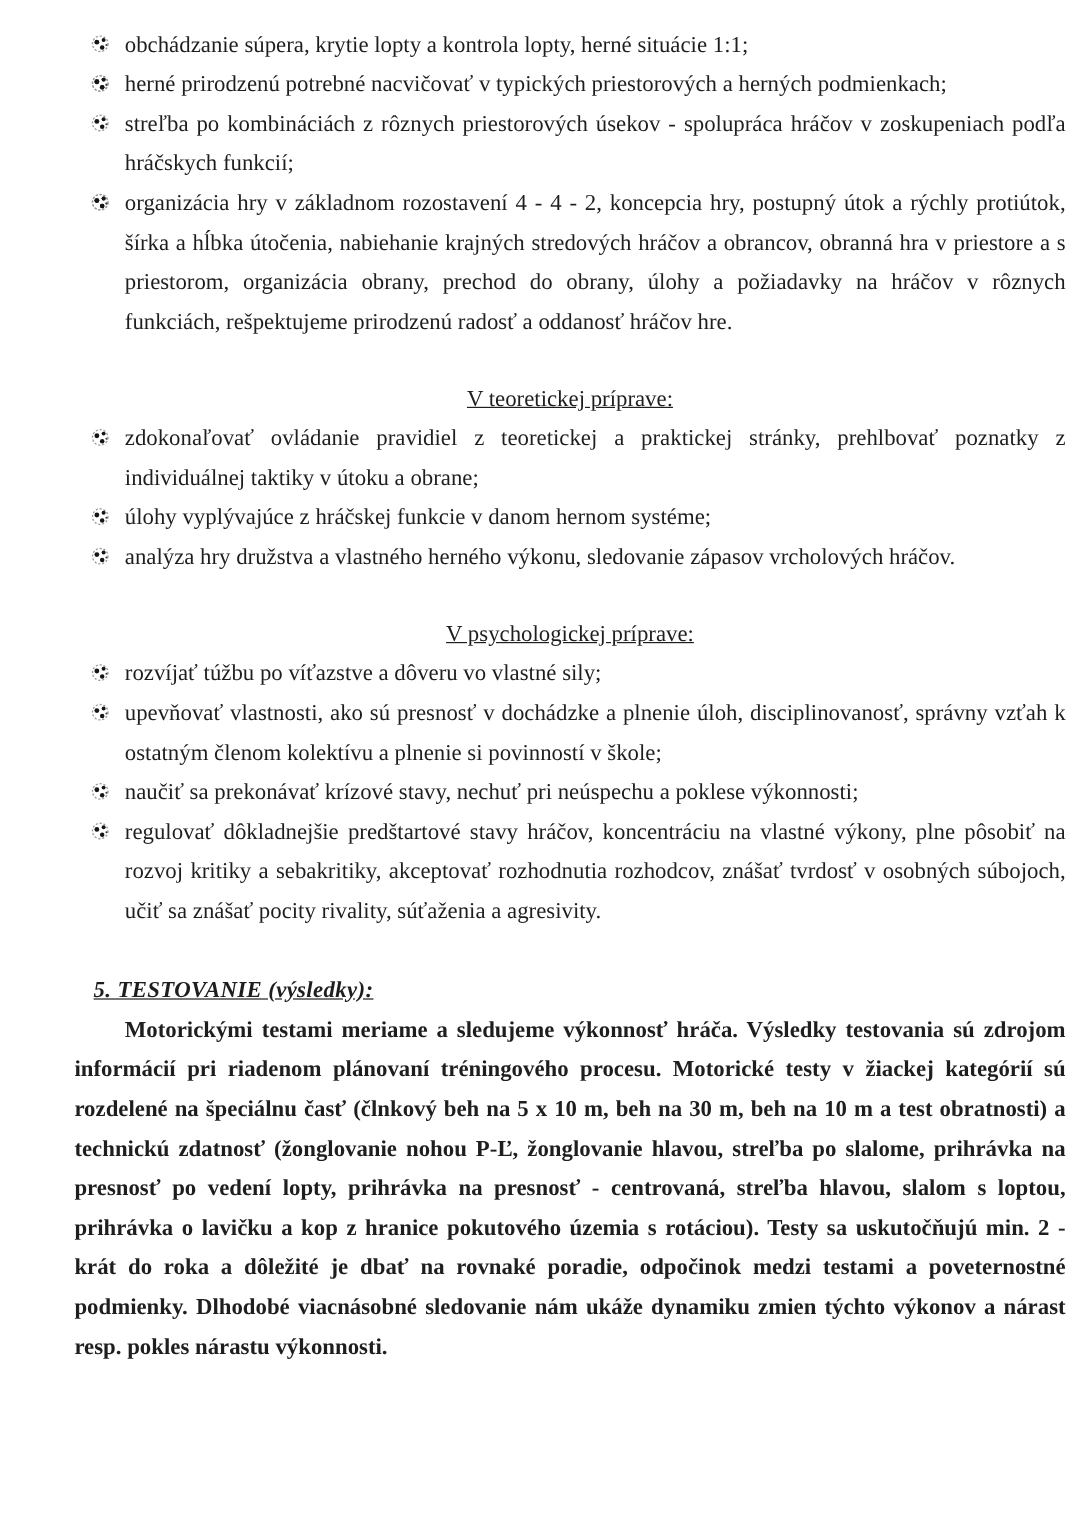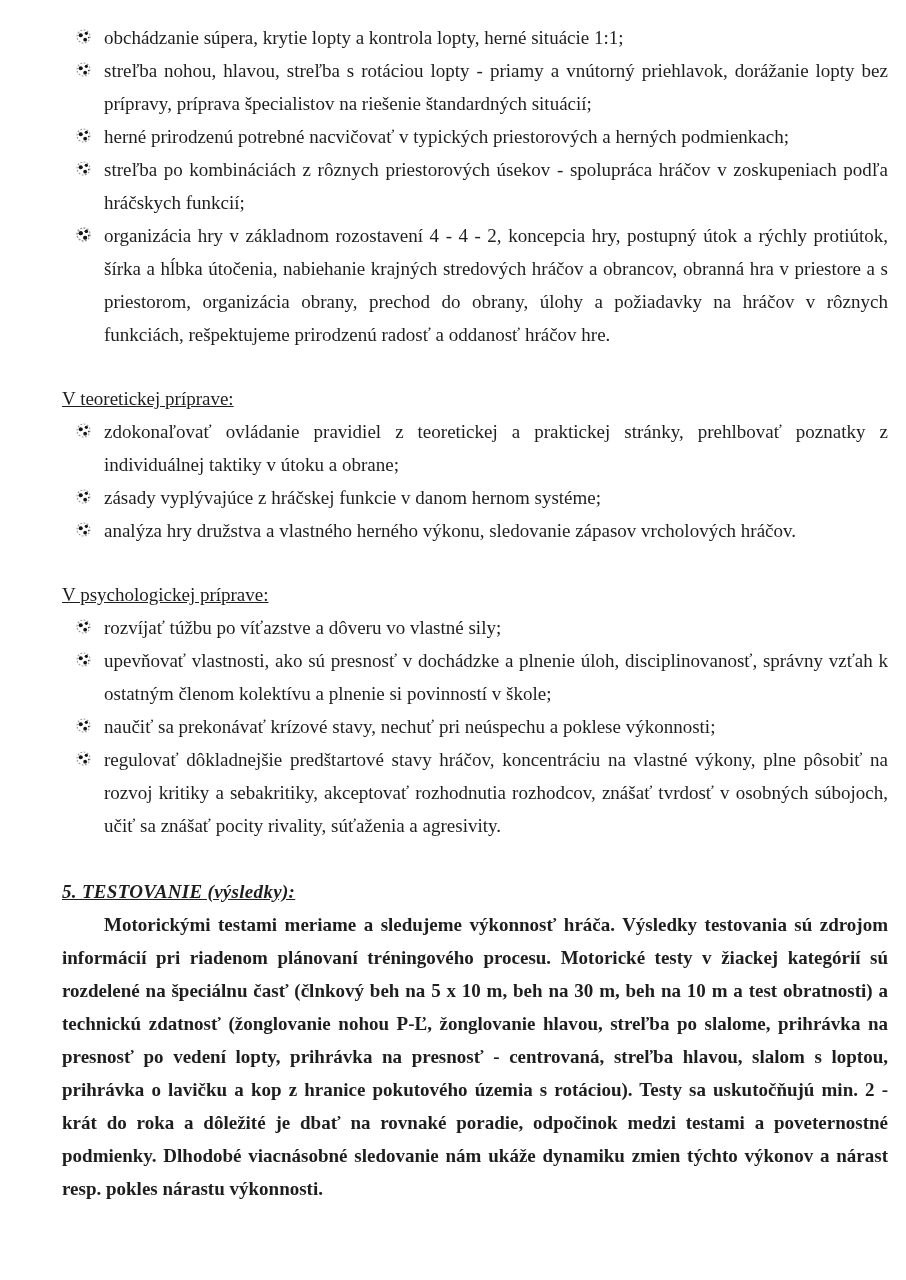--- a/index.html
+++ b/index.html
@@ -43,24 +43,24 @@
   }
   li.bullet-item .ball svg {
     display: block;
     width: 15px;
     height: 15px;
   }
   .section-heading {
     margin: 31px 0 0 0;
     font-weight: normal;
     text-decoration: underline;
-    text-align: left;
+    text-align: center;
   }
   .numbered-heading {
-    margin: 33px 0 0 0;
+    margin: 33px 0 0 16px;
     font-weight: bold;
     font-style: italic;
     text-decoration: underline;
     letter-spacing: 0.3px;
     text-align: left;
   }
   .body-paragraph {
     margin: 0;
     text-align: justify;
     text-indent: 42px;
@@ -88,21 +88,20 @@
     <li class="bullet-item">
       <span class="ball">
           <svg viewBox="0 0 20 20">
             <circle cx="10" cy="10" r="8.6" fill="none" stroke="#9a9a9a" stroke-width="1.5" stroke-dasharray="2.4 2"></circle>
             <circle cx="6.3" cy="8.2" r="2.7" fill="#151515"></circle>
             <circle cx="13.8" cy="5.8" r="2.2" fill="#151515"></circle>
             <circle cx="12.2" cy="14.2" r="2.5" fill="#151515"></circle>
             <circle cx="16.9" cy="11.4" r="1.1" fill="#3a3a3a"></circle>
           </svg>
         </span>
-      <span class="item-text">streľba nohou, hlavou, streľba s rotáciou lopty - priamy a vnútorný priehlavok, dorážanie lopty bez prípravy, príprava špecialistov na riešenie štandardných situácií;</span>
     </li>
     <li class="bullet-item">
       <span class="ball">
           <svg viewBox="0 0 20 20">
             <circle cx="10" cy="10" r="8.6" fill="none" stroke="#9a9a9a" stroke-width="1.5" stroke-dasharray="2.4 2"></circle>
             <circle cx="6.3" cy="8.2" r="2.7" fill="#151515"></circle>
             <circle cx="13.8" cy="5.8" r="2.2" fill="#151515"></circle>
             <circle cx="12.2" cy="14.2" r="2.5" fill="#151515"></circle>
             <circle cx="16.9" cy="11.4" r="1.1" fill="#3a3a3a"></circle>
           </svg>
@@ -164,21 +163,21 @@
     <li class="bullet-item">
       <span class="ball">
           <svg viewBox="0 0 20 20">
             <circle cx="10" cy="10" r="8.6" fill="none" stroke="#9a9a9a" stroke-width="1.5" stroke-dasharray="2.4 2"></circle>
             <circle cx="6.3" cy="8.2" r="2.7" fill="#151515"></circle>
             <circle cx="13.8" cy="5.8" r="2.2" fill="#151515"></circle>
             <circle cx="12.2" cy="14.2" r="2.5" fill="#151515"></circle>
             <circle cx="16.9" cy="11.4" r="1.1" fill="#3a3a3a"></circle>
           </svg>
         </span>
-      <span class="item-text">zásady vyplývajúce z hráčskej funkcie v danom hernom systéme;</span>
+      <span class="item-text">úlohy vyplývajúce z hráčskej funkcie v danom hernom systéme;</span>
     </li>
     <li class="bullet-item">
       <span class="ball">
           <svg viewBox="0 0 20 20">
             <circle cx="10" cy="10" r="8.6" fill="none" stroke="#9a9a9a" stroke-width="1.5" stroke-dasharray="2.4 2"></circle>
             <circle cx="6.3" cy="8.2" r="2.7" fill="#151515"></circle>
             <circle cx="13.8" cy="5.8" r="2.2" fill="#151515"></circle>
             <circle cx="12.2" cy="14.2" r="2.5" fill="#151515"></circle>
             <circle cx="16.9" cy="11.4" r="1.1" fill="#3a3a3a"></circle>
           </svg>

